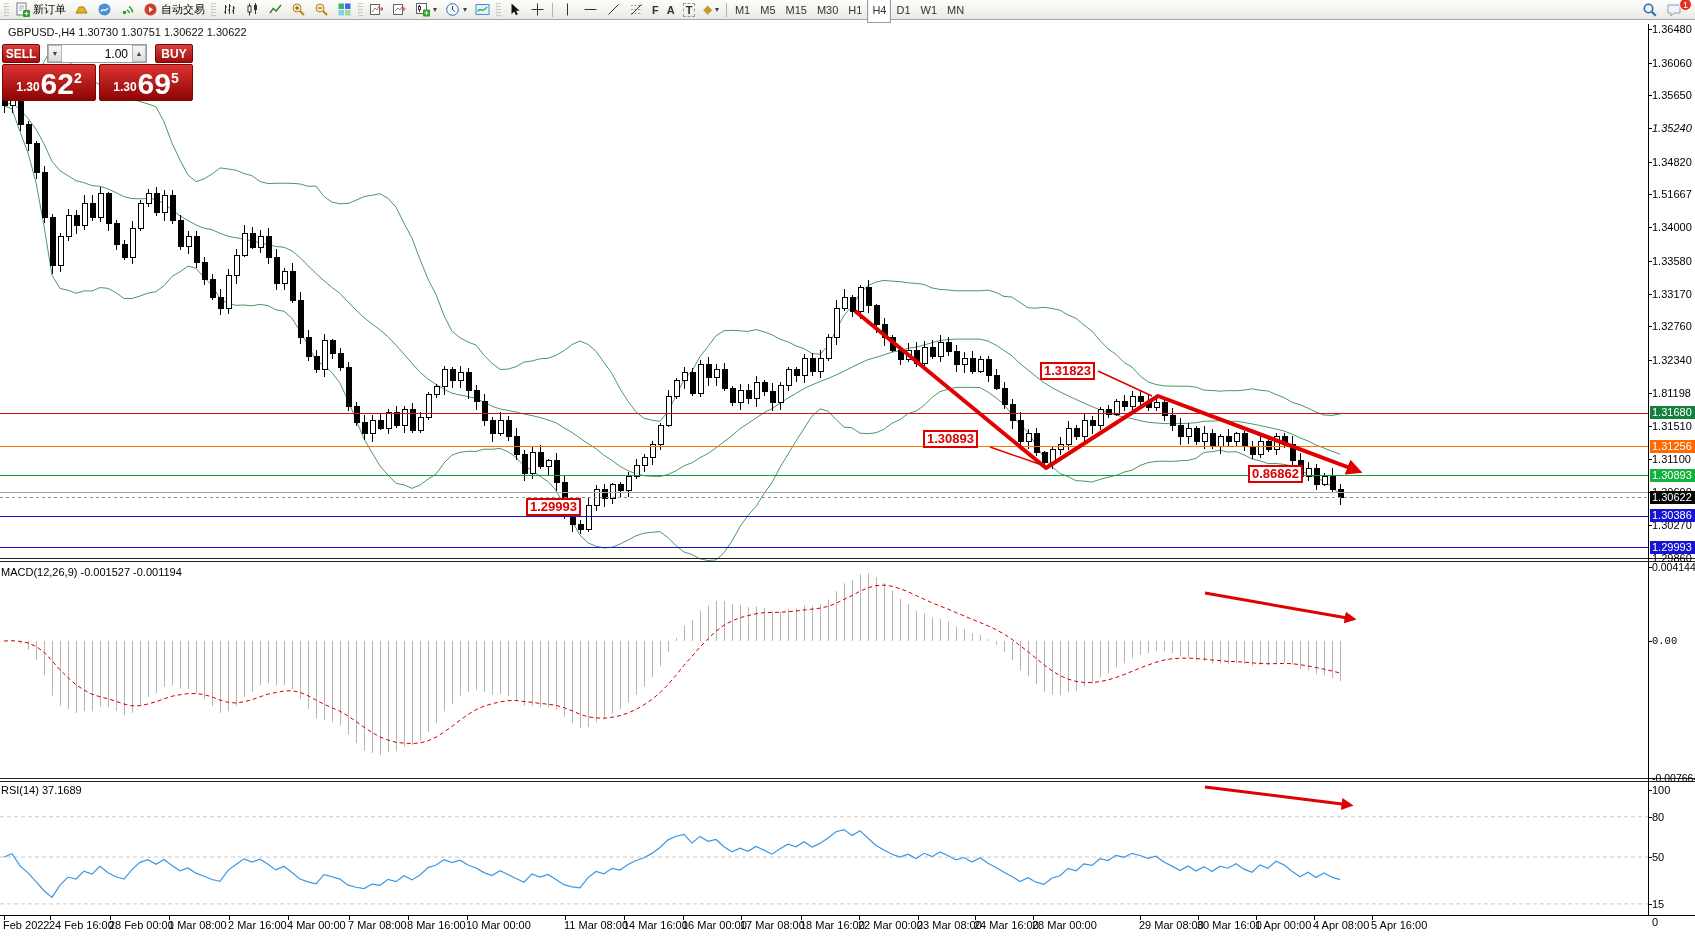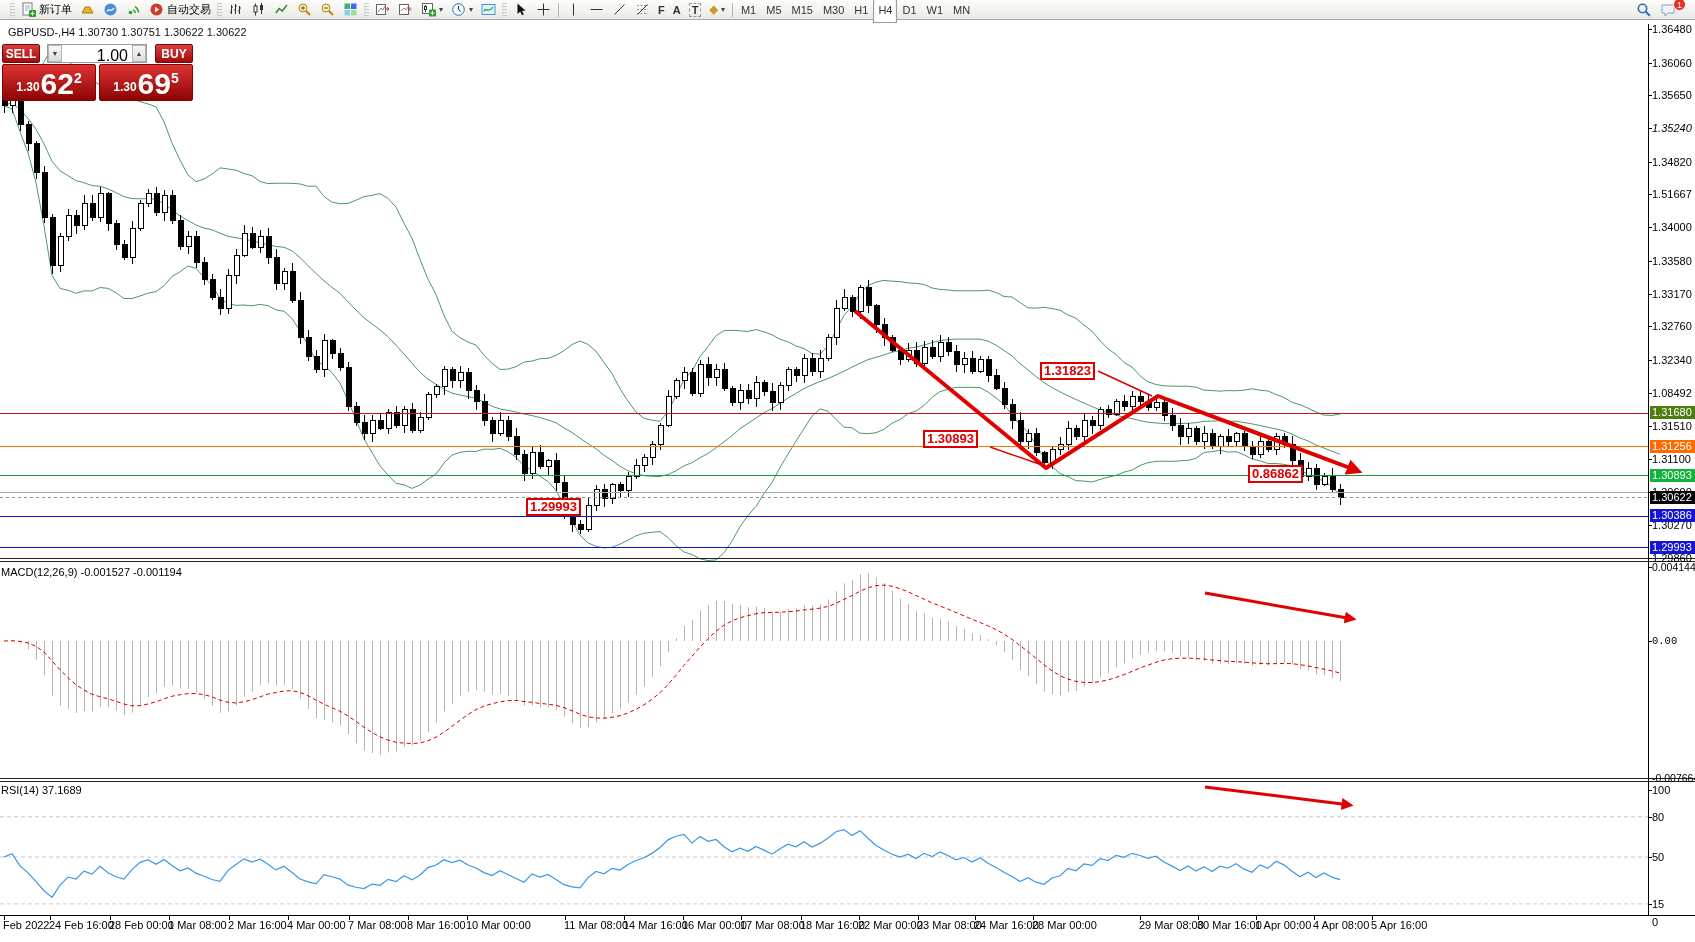--- a/index.html
+++ b/index.html
@@ -1,19 +1,19 @@
 <!DOCTYPE html>
 <html><head>
 <meta charset="utf-8">
 <style>
 *{margin:0;padding:0;box-sizing:border-box}
 html,body{width:1695px;height:942px;overflow:hidden}
 body{font-family:"Liberation Sans",sans-serif;font-size:11px;background:#fff;position:relative;color:#000}
 
-#toolbar{position:absolute;top:0;left:0;width:1695px;height:20px;background:linear-gradient(#fdfdfc,#e9e9e4);border-bottom:1px solid #a6a6a6;display:flex;align-items:center;padding:0 8px;z-index:50}
+#toolbar{position:absolute;top:0;left:0;width:1695px;height:20px;background:linear-gradient(#fdfdfc,#e9e9e4);border-bottom:1px solid #a6a6a6;display:flex;align-items:center;padding:0 2px;z-index:50}
 .grip{width:5px;height:14px;margin:0 2px;background:repeating-linear-gradient(#c9c9c9 0 1px,transparent 1px 3px);border-left:1px solid #d8d8d8}
 .tb-btn{height:18px;display:flex;align-items:center;justify-content:center;gap:3px;padding:0 3px;border:1px solid transparent;border-radius:2px;white-space:nowrap;cursor:default}
 .tb-btn svg{display:block}
 .tb-sep{width:1px;height:14px;background:#b4b4b4;margin:0 3px}
 .caret{font-size:8px;color:#444;line-height:8px}
 .tf-btn{height:27px;min-width:24px;padding:0 4px;display:flex;align-items:center;justify-content:center;color:#333;border:1px solid transparent}
 .tf-btn.active{background:#fff;border:1px solid #9a9a9a;box-shadow:inset 0 1px 2px #d5d5d5}
 .glyph{font-weight:bold;color:#333;font-size:11px}
 #tb-right{margin-left:auto;display:flex;align-items:center}
 #chat-wrap{position:relative;margin-right:6px}
@@ -29,21 +29,21 @@
 #macd-label{position:absolute;left:1px;top:566px;font-size:11px}
 #rsi-label{position:absolute;left:1px;top:784px;font-size:11px}
 
 #trade-panel{position:absolute;left:2px;top:44px;width:191px;z-index:40}
 .tp-row1{display:flex;height:19px;align-items:stretch}
 .tp-btn{background:linear-gradient(#d84040,#a30c0c);border:1px solid #7d0505;border-radius:2px;color:#fff;font-weight:bold;font-size:12px;display:flex;align-items:center;justify-content:center}
 #sell-btn{width:38px}
 #buy-btn{width:38px;margin-left:auto}
 #vol-spin{display:flex;margin-left:7px;border:1px solid #9a9a9a;background:#fff;height:19px}
 .spin-btn{width:14px;background:linear-gradient(#f8f8f8,#dcdcdc);border:1px solid #b5b5b5;font-size:7px;color:#345;display:flex;align-items:center;justify-content:center}
-#vol-value{width:70px;text-align:right;padding:2px 4px 0 0;font-size:16px}
+#vol-value{width:70px;text-align:right;padding:2px 4px 0 0;font-size:12px}
 .tp-row2{display:flex;gap:3px;margin-top:1px;height:37px}
 .price-box{flex:1;background:linear-gradient(#d33,#8e0404);border:1px solid #7d0505;border-radius:2px;color:#fff;display:flex;align-items:flex-end;justify-content:center;padding-bottom:2px}
 .p-small{font-size:12px;font-weight:bold;margin:0 1px 4px 0}
 .p-big{font-size:30px;font-weight:bold;line-height:28px}
 .p-sup{font-size:14px;font-weight:bold;position:relative;top:-12px}
 </style>
 </head>
 <body>
 
 <div id="toolbar">
@@ -887,27 +887,27 @@
     <div class="lbl" style="left: 1652px; top: 56.5622px;">1.36060</div>
     <div class="lbl" style="left: 1652px; top: 89.3253px;">1.35650</div>
     <div class="lbl" style="left: 1652px; top: 122.088px; font-style: italic;">1.35240</div>
     <div class="lbl" style="left: 1652px; top: 155.651px;">1.34820</div>
     <div class="lbl" style="left: 1652px; top: 188.414px;">1.51667</div>
     <div class="lbl" style="left: 1652px; top: 221.177px;">1.34000</div>
     <div class="lbl" style="left: 1652px; top: 254.739px;">1.33580</div>
     <div class="lbl" style="left: 1652px; top: 287.502px;">1.33170</div>
     <div class="lbl" style="left: 1652px; top: 320.265px;">1.32760</div>
     <div class="lbl" style="left: 1652px; top: 353.827px;">1.32340</div>
-    <div class="lbl" style="left: 1652px; top: 386.591px;">1.08492</div>
+    <div class="lbl" style="left: 1652px; top: 386.591px;">1.81198</div>
     <div class="lbl" style="left: 1652px; top: 420.153px;">1.31510</div>
     <div class="lbl" style="left: 1652px; top: 452.916px;">1.31100</div>
     <div class="lbl" style="left: 1652px; top: 485.679px;">1.30690</div>
     <div class="lbl" style="left: 1652px; top: 519.241px;">1.30270</div>
     <div class="lbl" style="left: 1652px; top: 552.004px;">1.29860</div>
-    <div class="badge" style="top: 406.068px; background: #4d7c0f;">1.31680</div>
+    <div class="badge" style="top: 406.068px; background: #15803d;">1.31680</div>
     <div class="badge" style="top: 439.95px; background: rgb(255, 106, 0);">1.31256</div>
     <div class="badge" style="top: 468.957px; background: rgb(18, 178, 60);">1.30893</div>
     <div class="badge" style="top: 490.613px; background: rgb(0, 0, 0);">1.30622</div>
     <div class="badge" style="top: 509.472px; background: rgb(20, 20, 210);">1.30386</div>
     <div class="badge" style="top: 540.876px; background: rgb(20, 20, 210);">1.29993</div>
     <div class="lbl small" style="left: 1652px; top: 561px;">0.004144</div>
     <div class="lbl small" style="left: 1652px; top: 635px; font-family: Liberation Mono, monospace;">0.00</div>
     <div class="lbl small" style="left: 1652px; top: 771.857px;">-0.007664</div>
     <div class="lbl" style="left: 1652px; top: 784px;">100</div>
     <div class="lbl" style="left: 1652px; top: 810.8px;">80</div>

